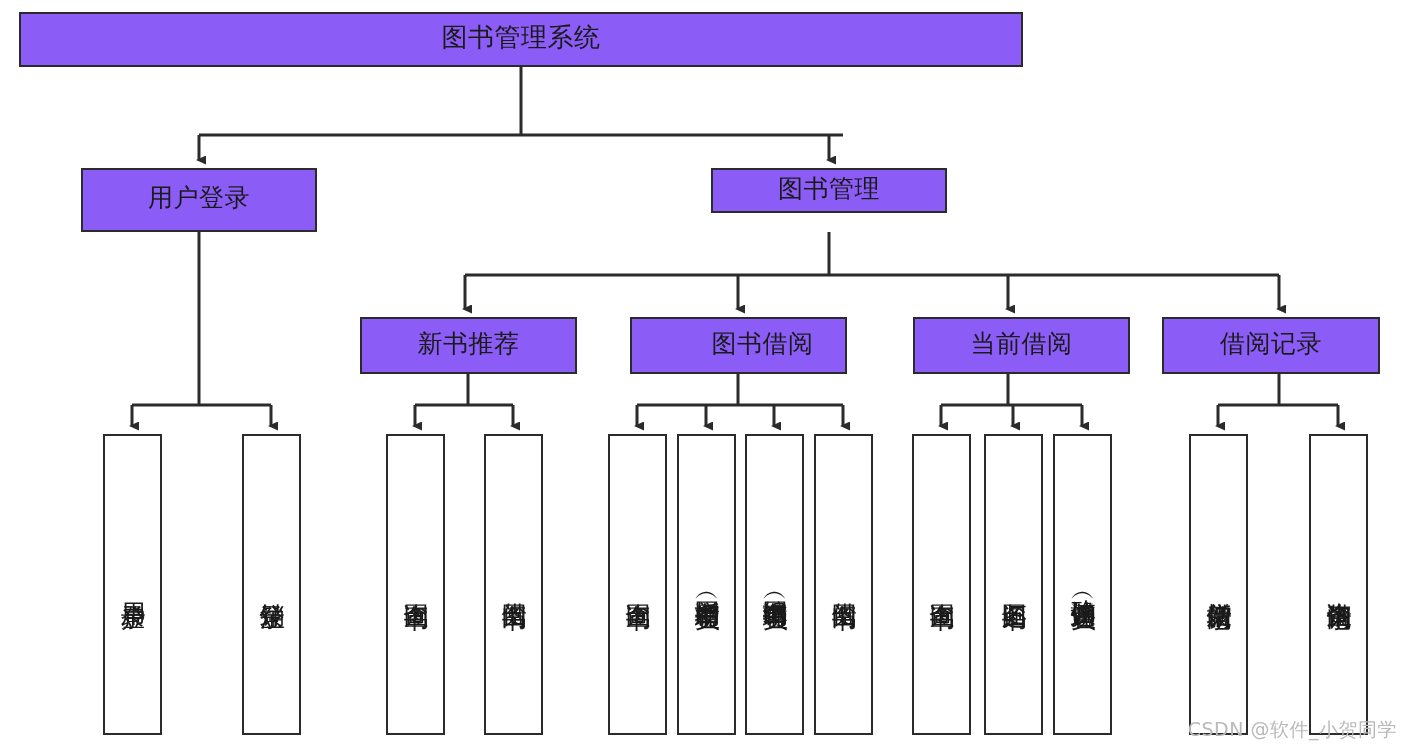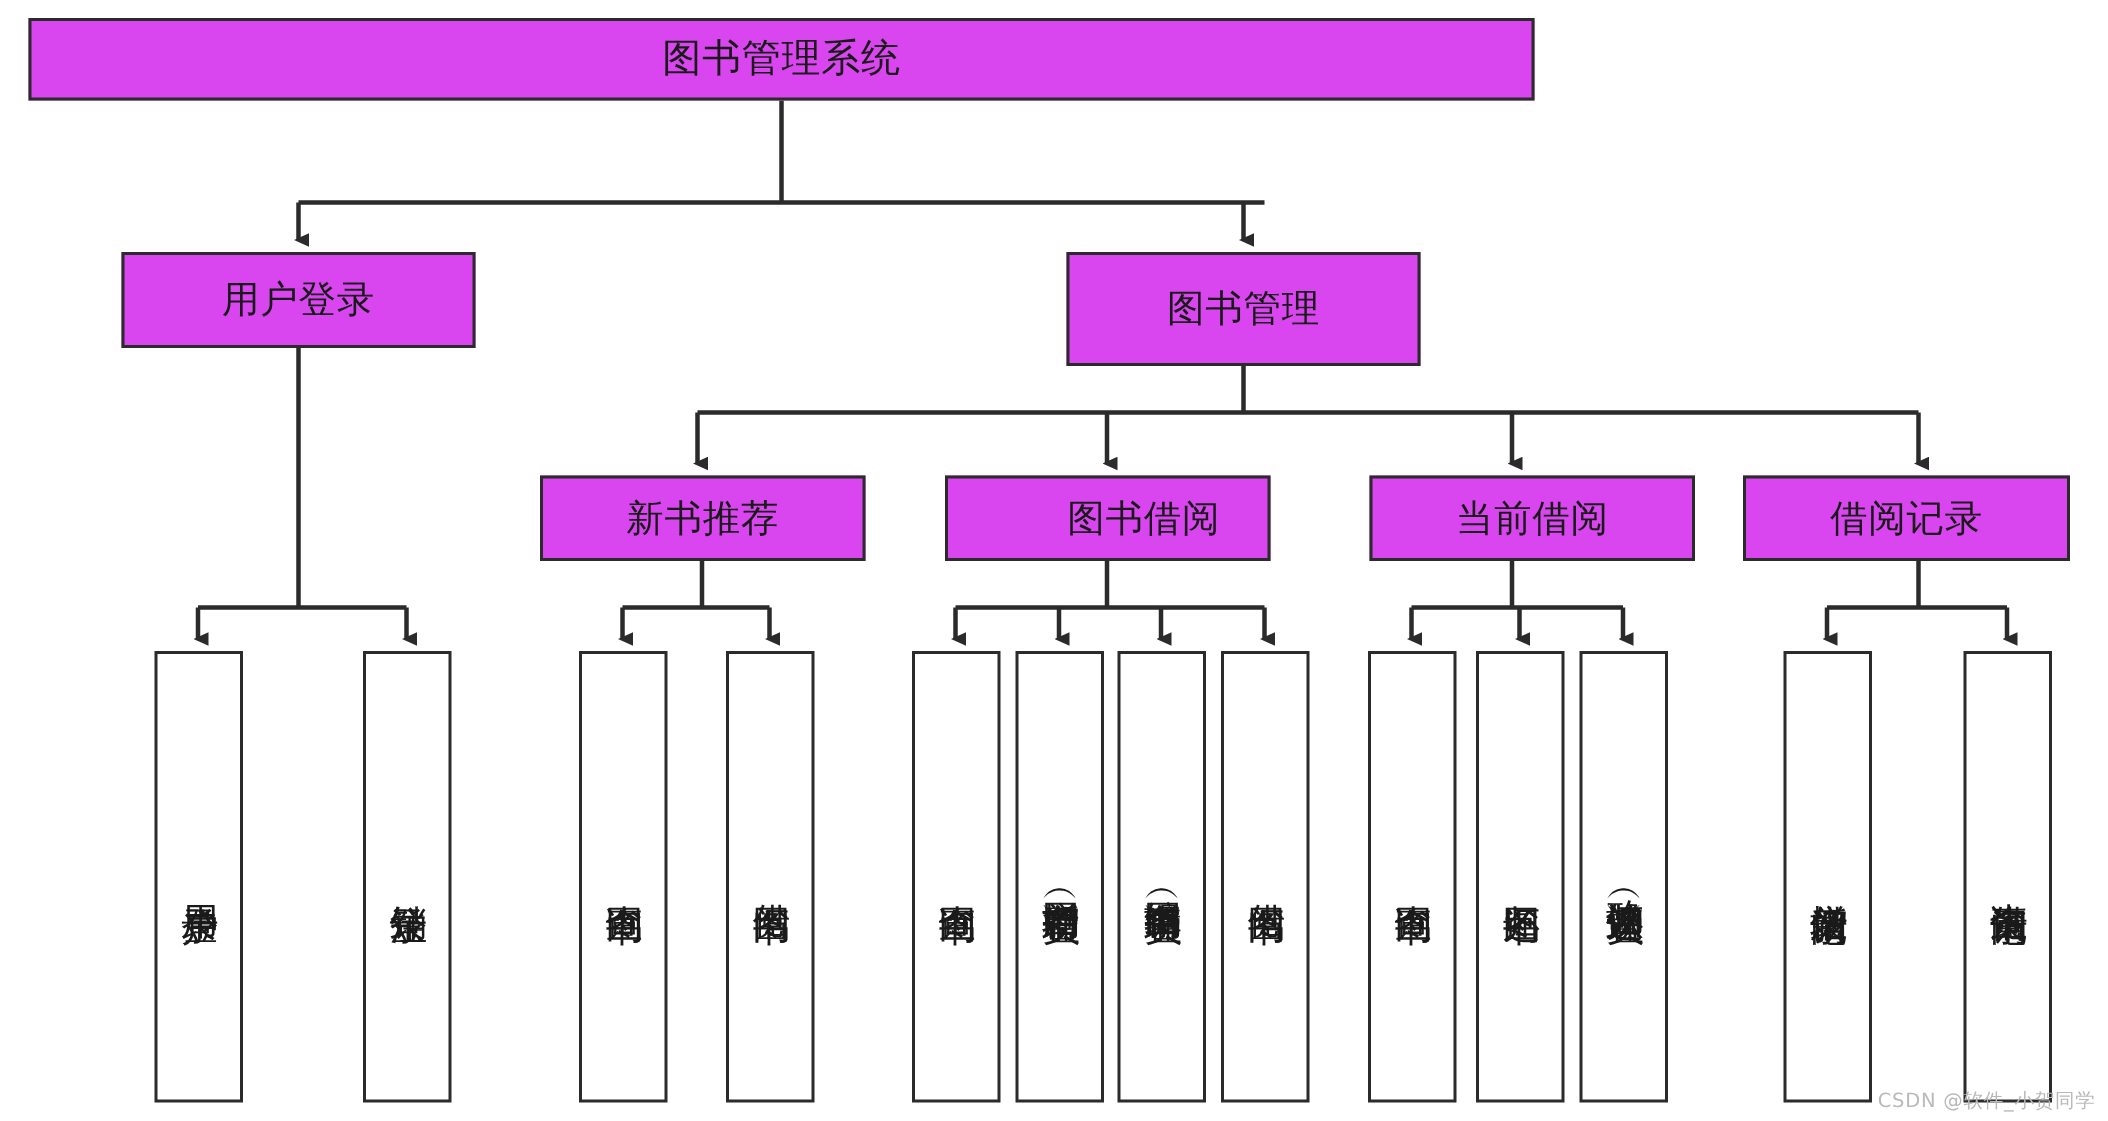--- a/index.html
+++ b/index.html
@@ -13,26 +13,27 @@
   #canvas {
     position: relative;
     width: 1405px;
     height: 747px;
     background: #ffffff;
     overflow: hidden;
   }
   .node {
     position: absolute;
     box-sizing: border-box;
-    background: #d946ef;
+    background: #8b5cf6;
     border: 2px solid #2b2b2b;
     display: flex;
     align-items: center;
     justify-content: center;
     color: #1a1a1a;
+    font-family: Liberation Mono, monospace;
   }
   .node.horiz {
     font-size: 25px;
     line-height: 1.1;
     letter-spacing: 0.5px;
   }
   .node.root {
     font-size: 26px;
   }
   .leaf {
@@ -59,21 +60,21 @@
     left: 0;
     top: 0;
     width: 1405px;
     height: 747px;
     pointer-events: none;
   }
   .watermark {
     position: absolute;
     right: 8px;
     bottom: 4px;
-    font-size: 13px;
+    font-size: 19px;
     color: #b9b9b9;
     letter-spacing: 0.5px;
     white-space: nowrap;
   }
 </style>
 </head>
 <body>
 
 <div id="canvas">
 
@@ -123,21 +124,21 @@
       <path d="M1279,374 L1279,405"></path>
       <path d="M1218,405 L1338,405"></path>
       <path d="M1218,405 L1218,426" marker-end="url(#arrow)"></path>
       <path d="M1338,405 L1338,426" marker-end="url(#arrow)"></path>
     </g>
   </svg>
 
   <div class="node horiz root" style="left: 19px; top: 12px; width: 1004px; height: 55px;">图书管理系统</div>
 
   <div class="node horiz" style="left: 81px; top: 168px; width: 236px; height: 64px;">用户登录</div>
-  <div class="node horiz" style="left: 711px; top: 168px; width: 236px; height: 76px;">图书管理</div>
+  <div class="node horiz" style="left: 711px; top: 168px; width: 236px; height: 45px;">图书管理</div>
 
   <div class="node horiz" style="left: 360px; top: 317px; width: 217px; height: 57px;">新书推荐</div>
   <div class="node horiz" style="left: 630px; top: 317px; width: 217px; height: 57px; padding-left: 48px;">图书借阅</div>
   <div class="node horiz" style="left: 900px; top: 317px; width: 217px; height: 57px; margin-left: 13px;">当前借阅</div>
   <div class="node horiz" style="left: 1162px; top: 317px; width: 218px; height: 57px;">借阅记录</div>
 
   <div class="leaf" style="left: 103px; top: 434px; width: 59px; height: 301px;">
     <span class="vtext">用户登录</span>
   </div>
   <div class="leaf" style="left: 242px; top: 434px; width: 59px; height: 301px;">

